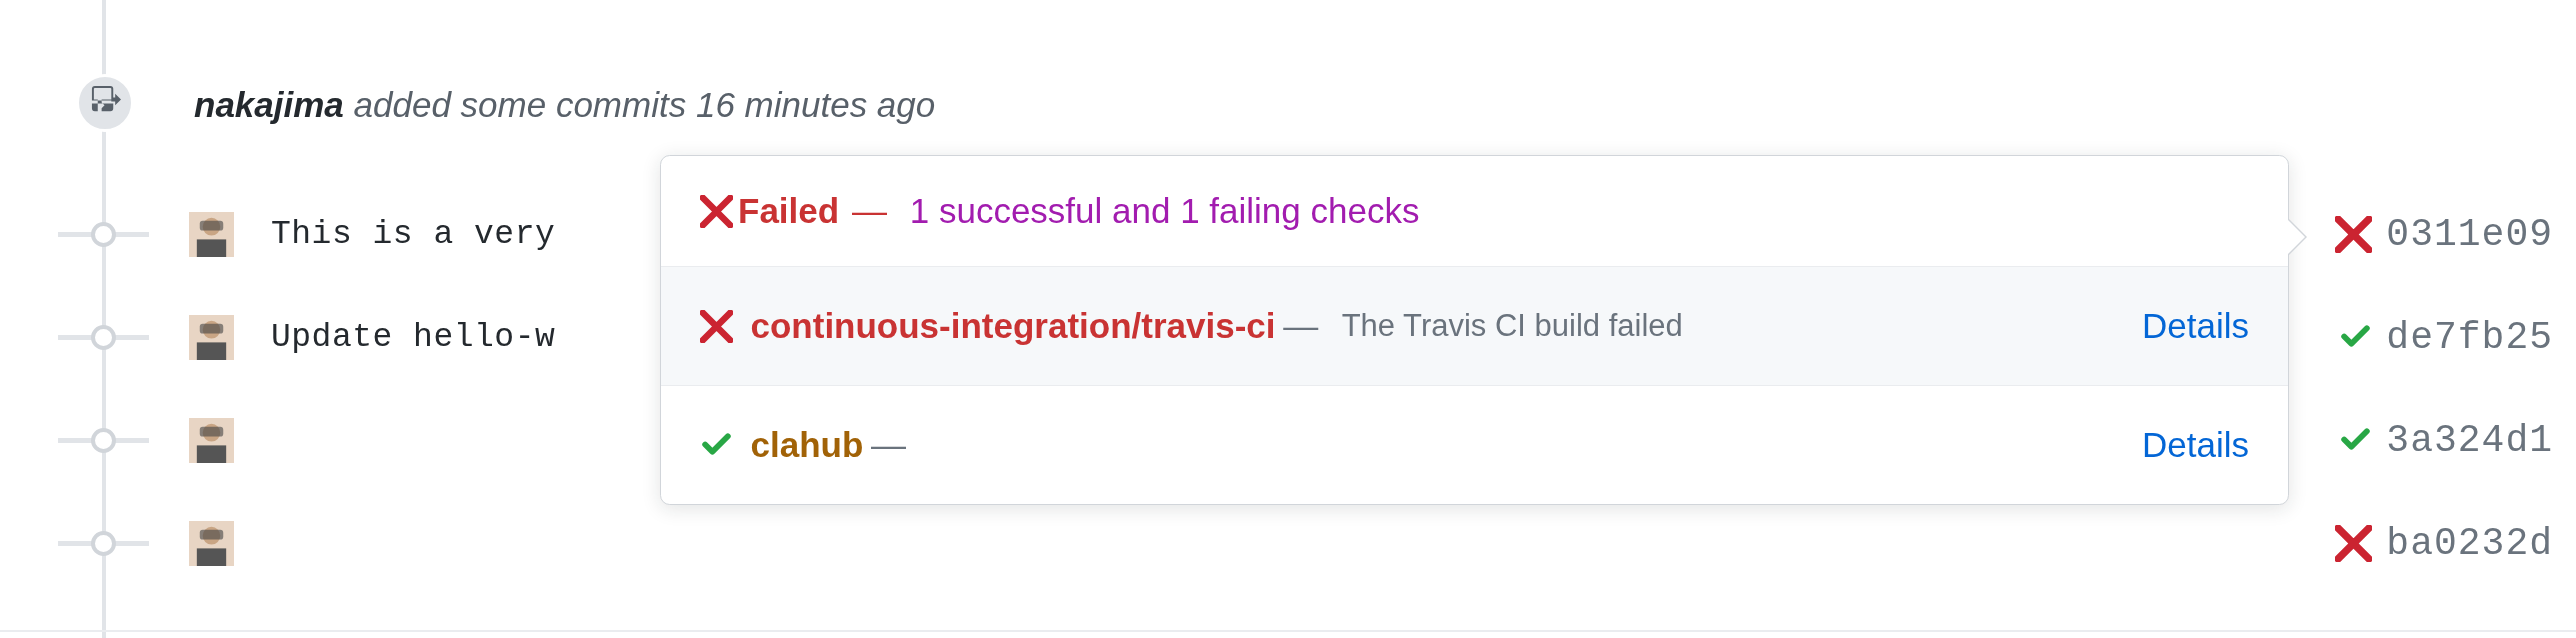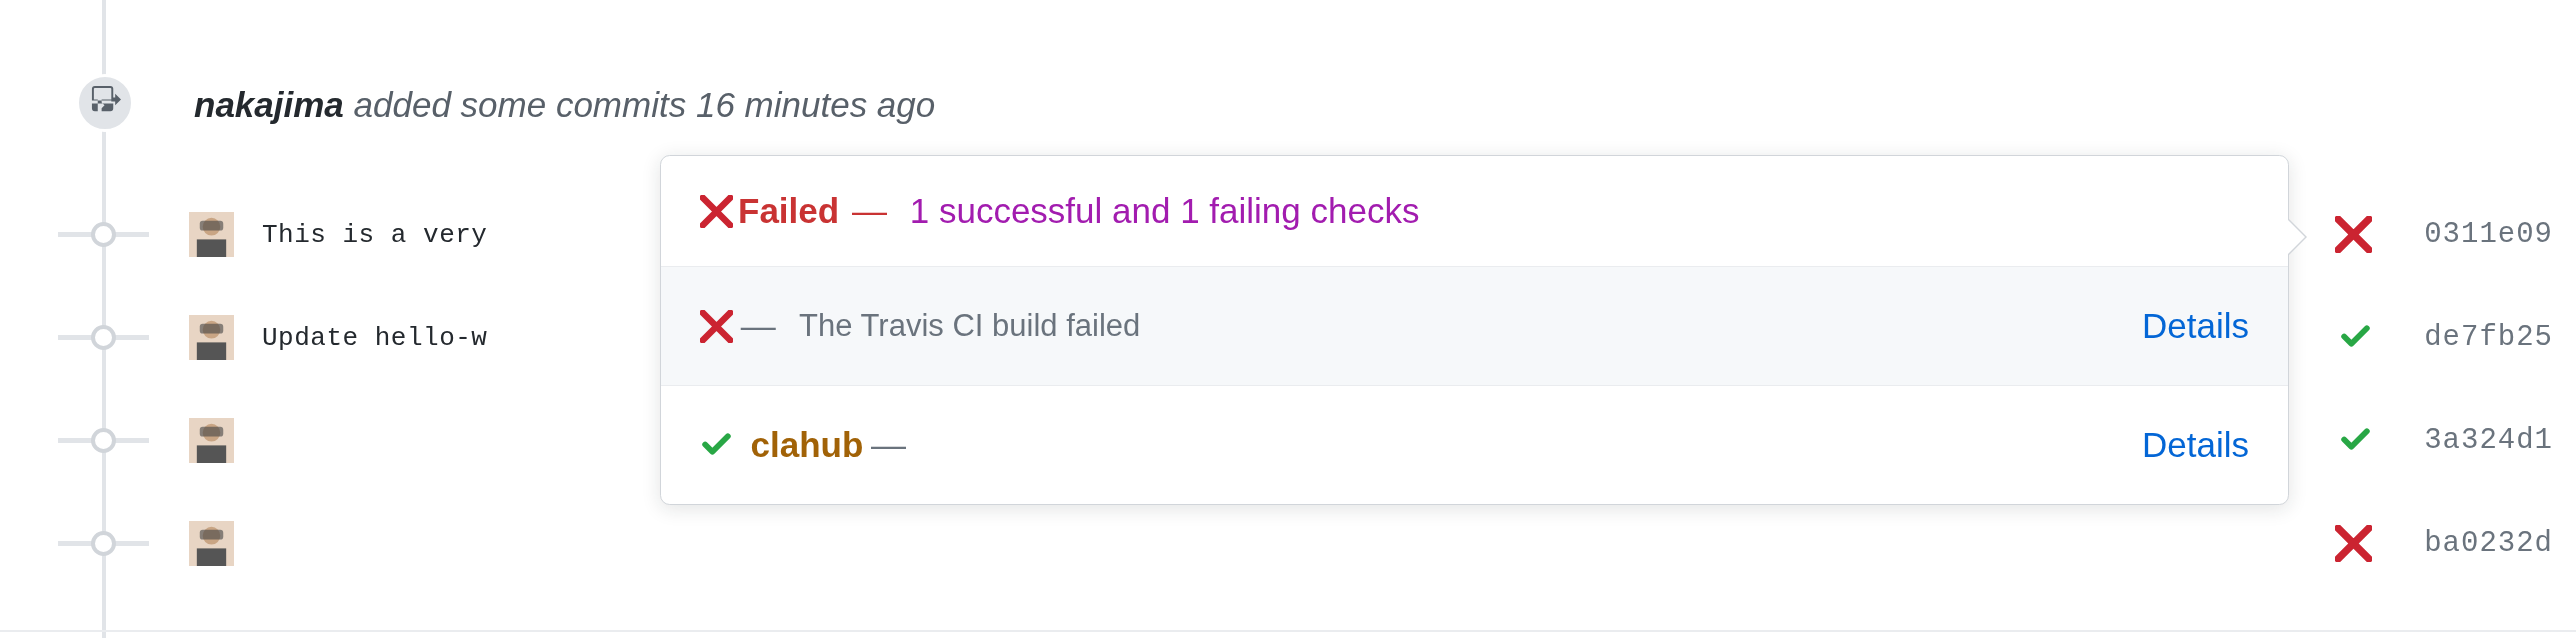--- a/index.html
+++ b/index.html
@@ -76,33 +76,33 @@
       position: absolute;
       left: 189px;
       width: 45px;
       height: 45px;
       border-radius: 5.8px;
       background: #c9d1d9;
     }
     .avatar svg { width: 100%; height: 100%; }
     .commit-msg {
       position: absolute;
-      left: 262px;
-      font-size: 26px;
+      left: 271px;
+      font-size: 33px;
       color: #24292e;
       letter-spacing: 0.5px;
     }
     .commit-status {
       position: absolute;
       right: 204px;
     }
     .commit-sha {
       position: absolute;
       right: 23px;
-      font-size: 29px;
+      font-size: 38px;
       color: #6a737d;
       letter-spacing: 1px;
     }
 
     .row1 { top: 188px; }
     .row2 { top: 291px; }
     .row3 { top: 394px; }
     .row4 { top: 497px; }
 
     .bottom-border {
@@ -284,20 +284,21 @@
     <span class="dash">—</span>
     <span class="summary">1 successful and 1 failing checks</span>
   </div>
 
   <div class="popover-item graybg">
     <span class="x-icon">
       <svg viewBox="0 0 12 12">
           <path d="M1 1l10 10M11 1L1 11" stroke="#cb2431" stroke-width="2.4" stroke-linecap="round"></path>
         </svg>
     </span>
+    <span class="ctx ctx-fail">continuous-integration/travis-ci</span>
     <span class="dash2">—</span>
     <span class="desc">The Travis CI build failed</span>
     <span class="details-link">Details</span>
   </div>
 
   <div class="popover-item">
     <span class="check-icon">
       <svg viewBox="0 0 16 16">
           <path d="M13.5 3.5L6 11 2.5 7.5" stroke="#28a745" stroke-width="2.8" fill="none" stroke-linecap="round" stroke-linejoin="round"></path>
         </svg>

